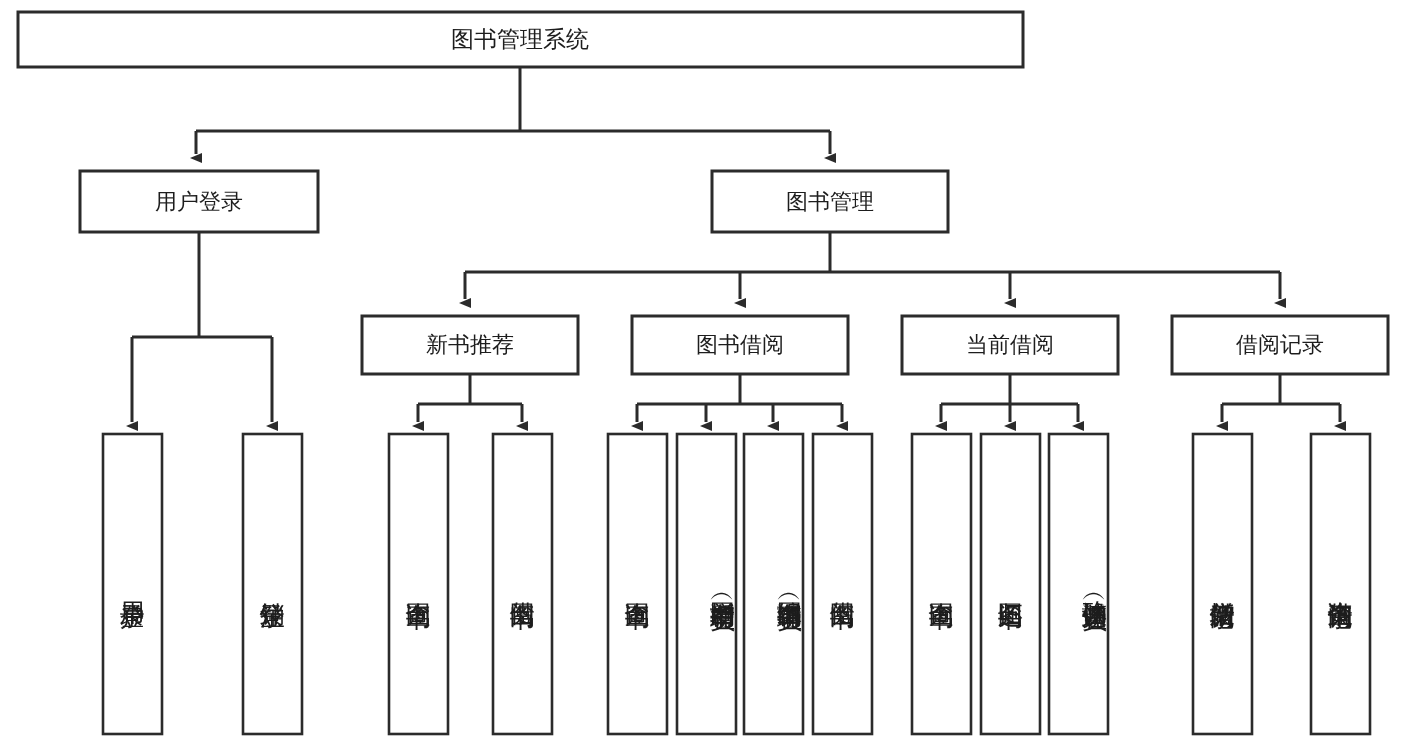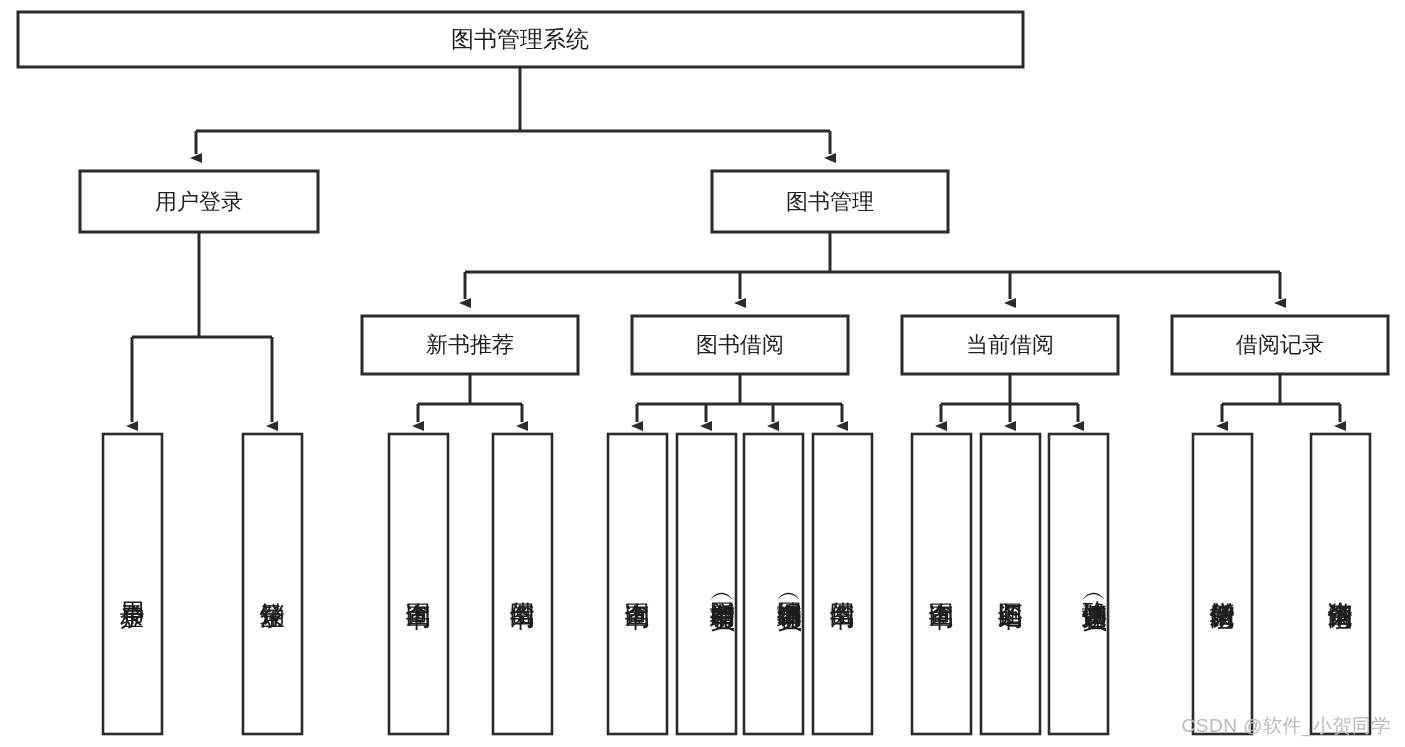--- a/index.html
+++ b/index.html
@@ -214,14 +214,13 @@
   <div class="leaf-label-wrap top-align" style="left:744px; top:434px; width:59px; height:300px;">编辑图书（管理员）</div>
   <div class="leaf-label-wrap" style="left:813px; top:434px; width:59px; height:300px;">借阅图书</div>
 
   <div class="leaf-label-wrap" style="left:912px; top:434px; width:59px; height:300px;">查询图书</div>
   <div class="leaf-label-wrap" style="left:981px; top:434px; width:59px; height:300px;">归还图书</div>
   <div class="leaf-label-wrap top-align" style="left:1049px; top:434px; width:59px; height:300px;">确认归还（管理员）</div>
 
   <div class="leaf-label-wrap" style="left:1193px; top:434px; width:59px; height:300px;">新增借阅记录</div>
   <div class="leaf-label-wrap" style="left:1311px; top:434px; width:59px; height:300px;">查询借阅记录</div>
 
-  <div class="watermark">CSDN @软件_小贺同学</div>
 </div>
 
 </body></html>

